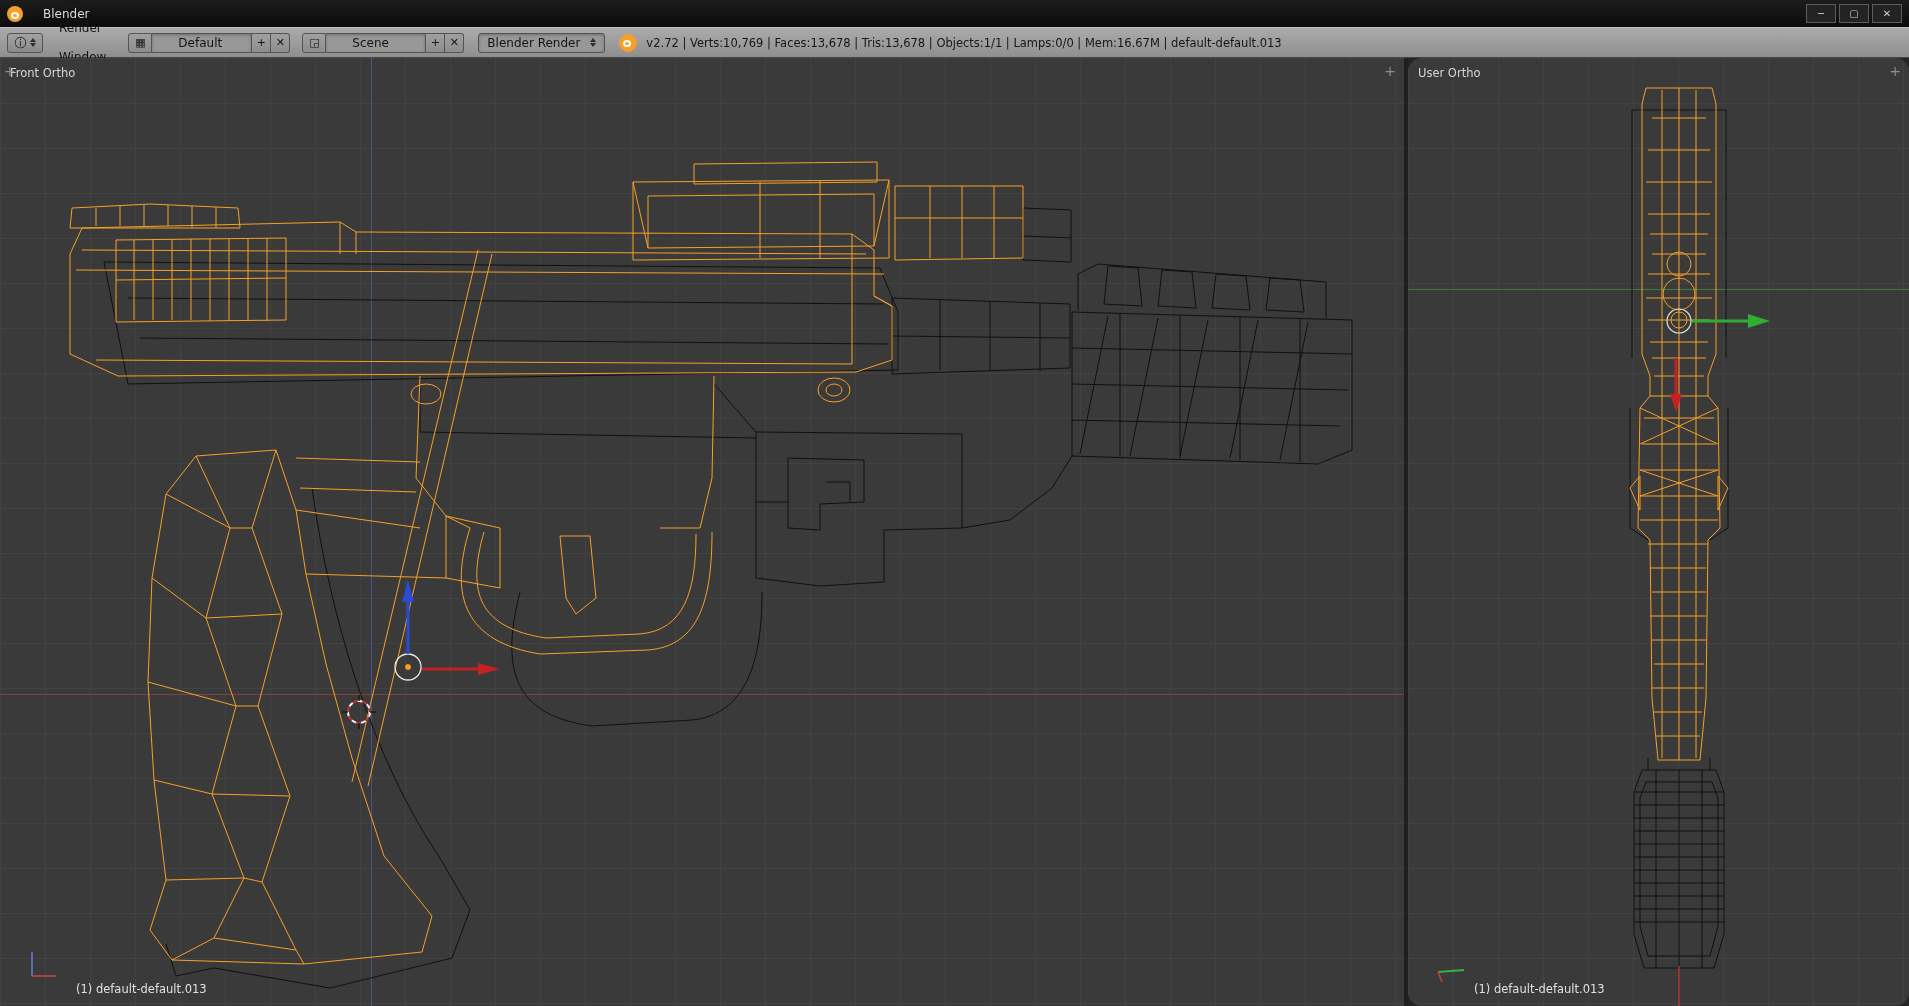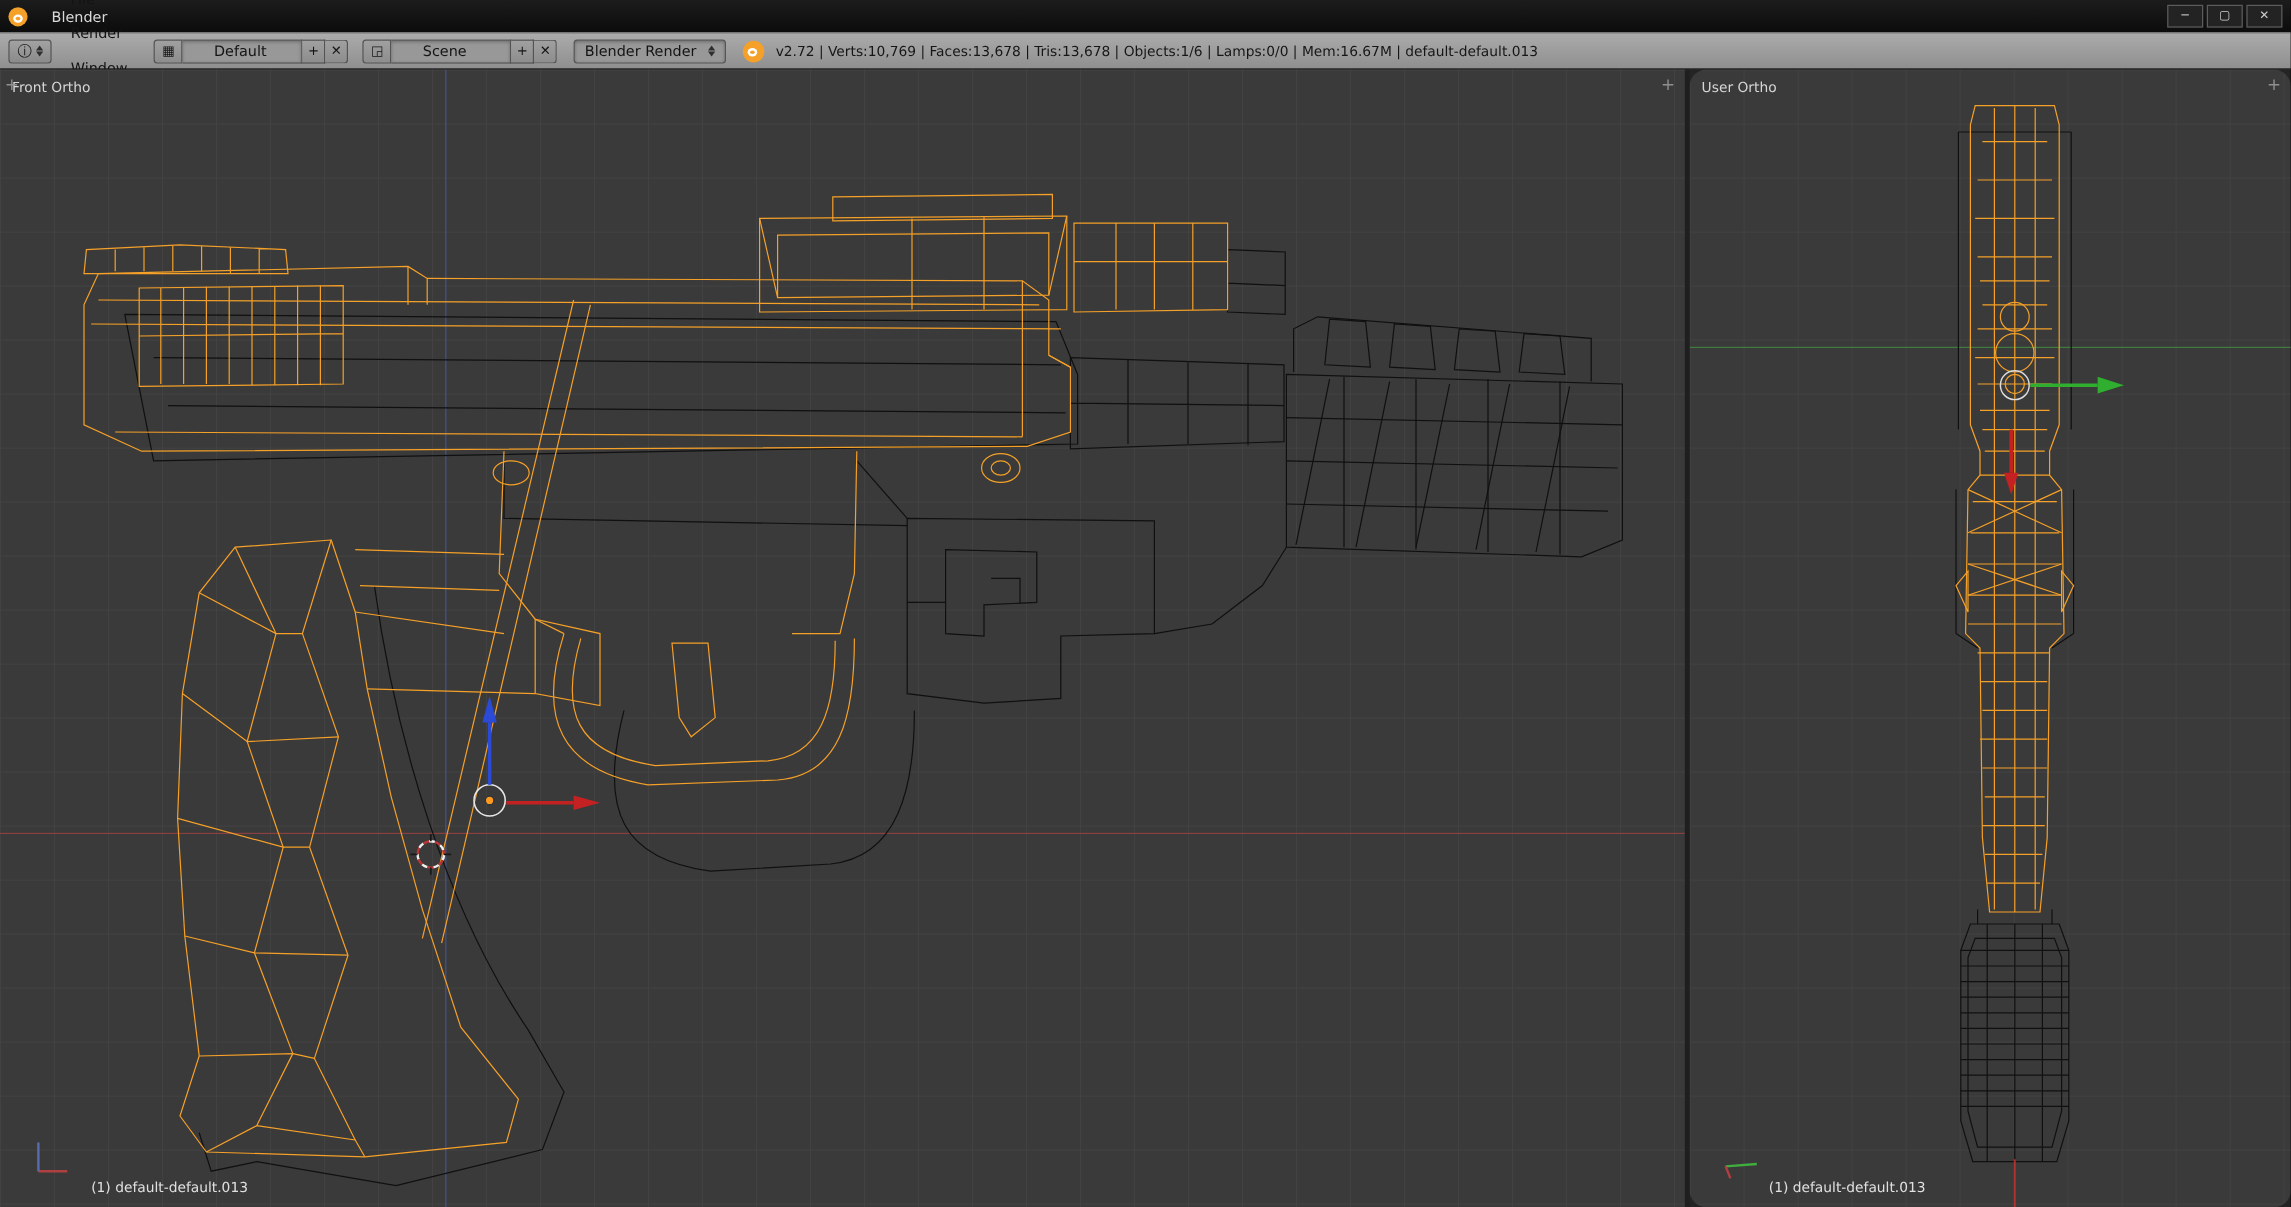--- a/index.html
+++ b/index.html
@@ -123,21 +123,21 @@
 
     <div class="engine-select">
       <span>Blender Render</span>
       <span class="dd-arrows">
           <i class="up"></i>
           <i class="dn"></i>
         </span>
     </div>
 
     <span class="app-logo header-logo"></span>
-    <span class="stats">v2.72 | Verts:10,769 | Faces:13,678 | Tris:13,678 | Objects:1/6 | Lamps:0/0 | Mem:16.67M | default-default.013</span>
+    <span class="stats">v2.72 | Verts:10,769 | Faces:13,678 | Tris:13,678 | Objects:1/1 | Lamps:0/0 | Mem:16.67M | default-default.013</span>
   </div>
 
   <div class="workspace">
 
     <div class="viewport vp-left">
       <div class="axis-line axis-z"></div>
       <div class="axis-line axis-x"></div>
 
       <svg class="wire" viewBox="0 0 1404 948">
 

